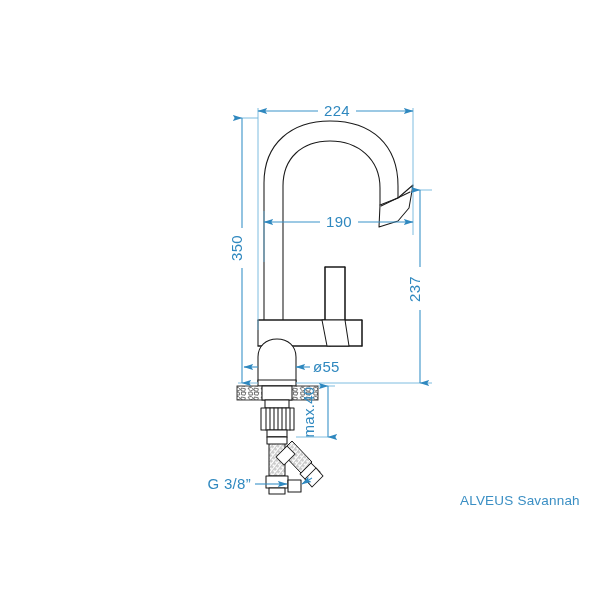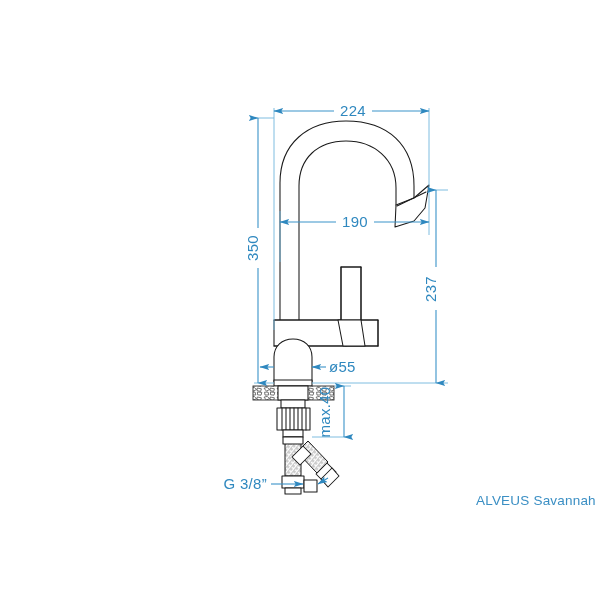--- a/index.html
+++ b/index.html
@@ -6,21 +6,21 @@
   html,body{margin:0;padding:0;}
   body{
     width:604px;height:604px;
     background:#ffffff;
     font-family:"Liberation Sans", sans-serif;
     overflow:hidden;
     position:relative;
   }
   #drawing-root{
     position:absolute;
-    left:16px;top:0;
+    left:0;top:0;
     width:516px;height:604px;
   }
   svg#tech-drawing{display:block;width:604px;height:604px;}
   .dim-text{
     font-family:"Liberation Sans", sans-serif;
     font-size:15px;
     fill:#2f88bf;
     letter-spacing:0.3px;
   }
   .brand-text{

